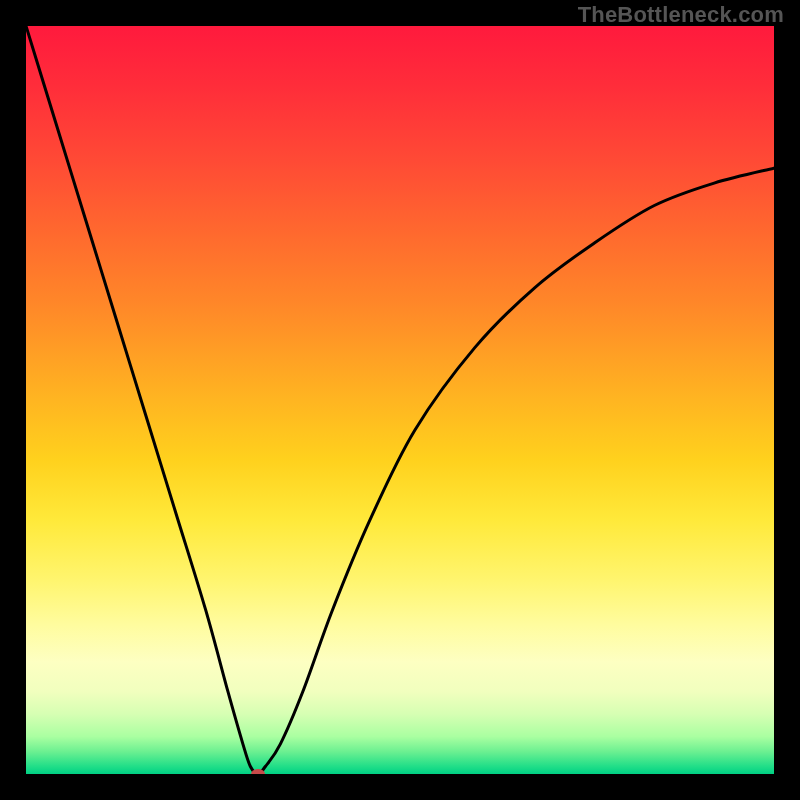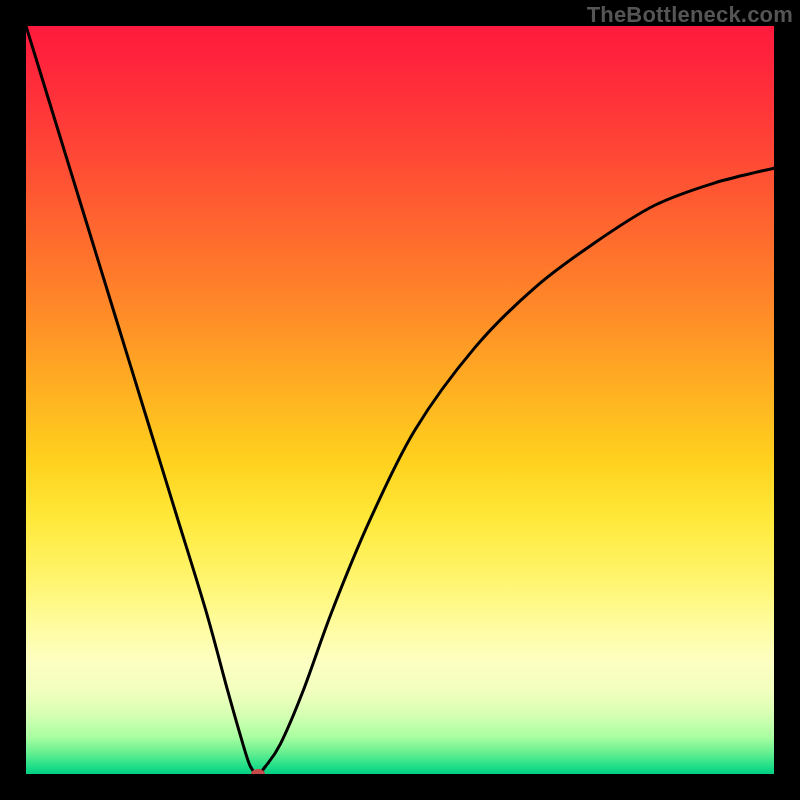--- a/index.html
+++ b/index.html
@@ -13,21 +13,21 @@
   }
   .frame {
     position: relative;
     width: 800px;
     height: 800px;
     background: #000;
   }
   .attribution {
     position: absolute;
     top: 2px;
-    right: 7px;
+    right: 16px;
     color: #555;
     font-size: 22px;
     font-weight: 600;
     letter-spacing: 0.2px;
     z-index: 5;
     user-select: none;
   }
   .plot {
     position: absolute;
     left: 26px;

